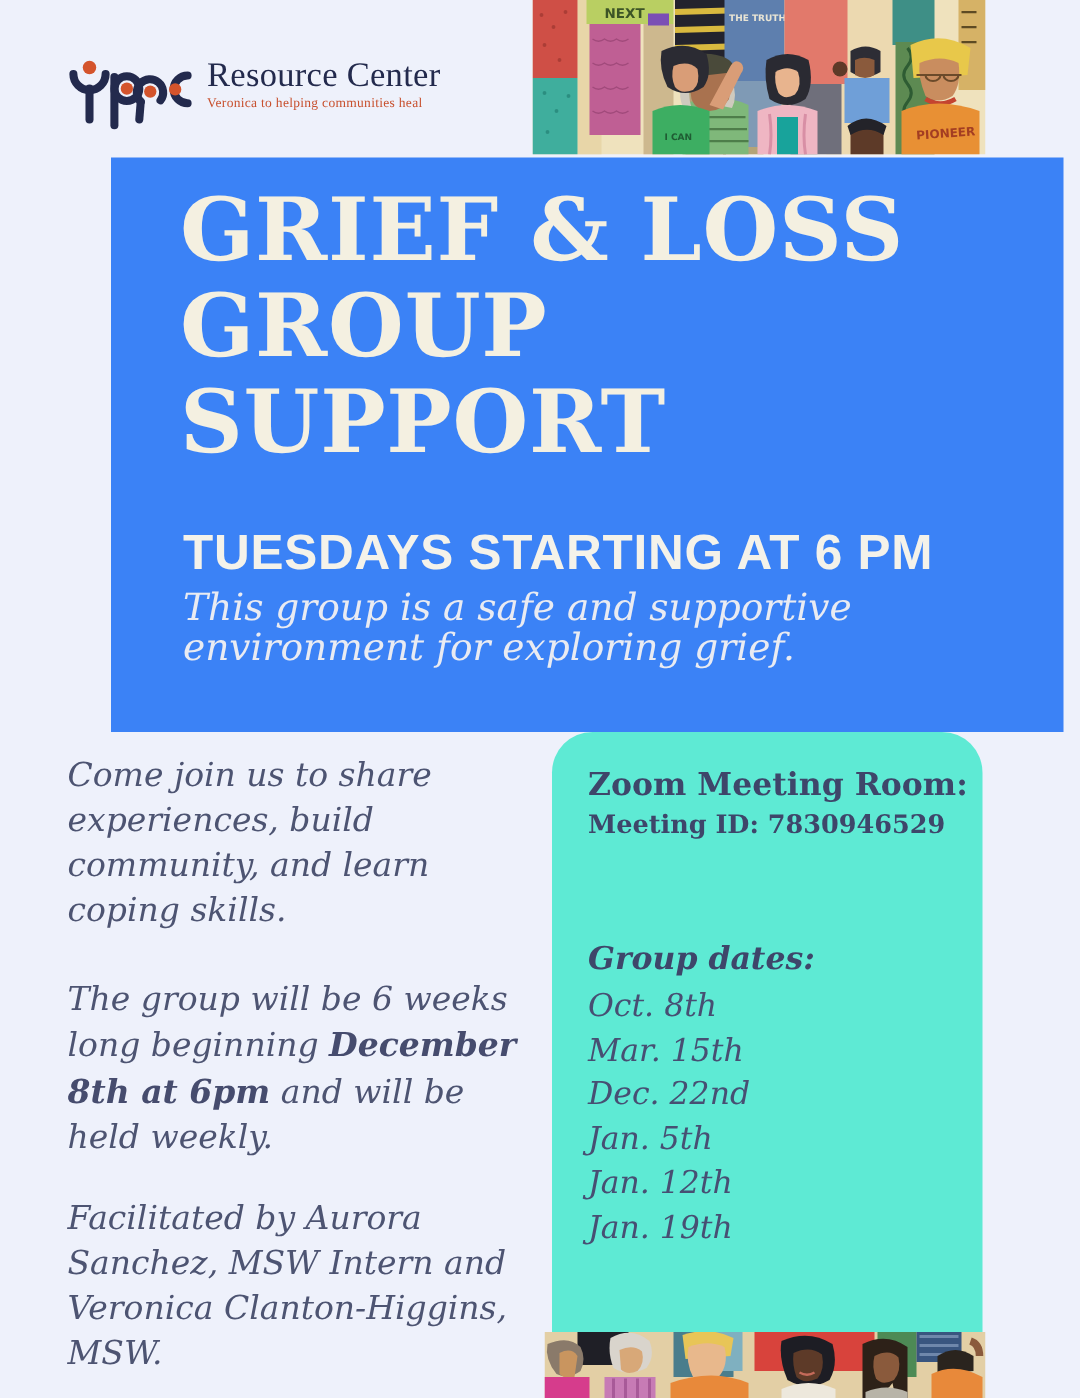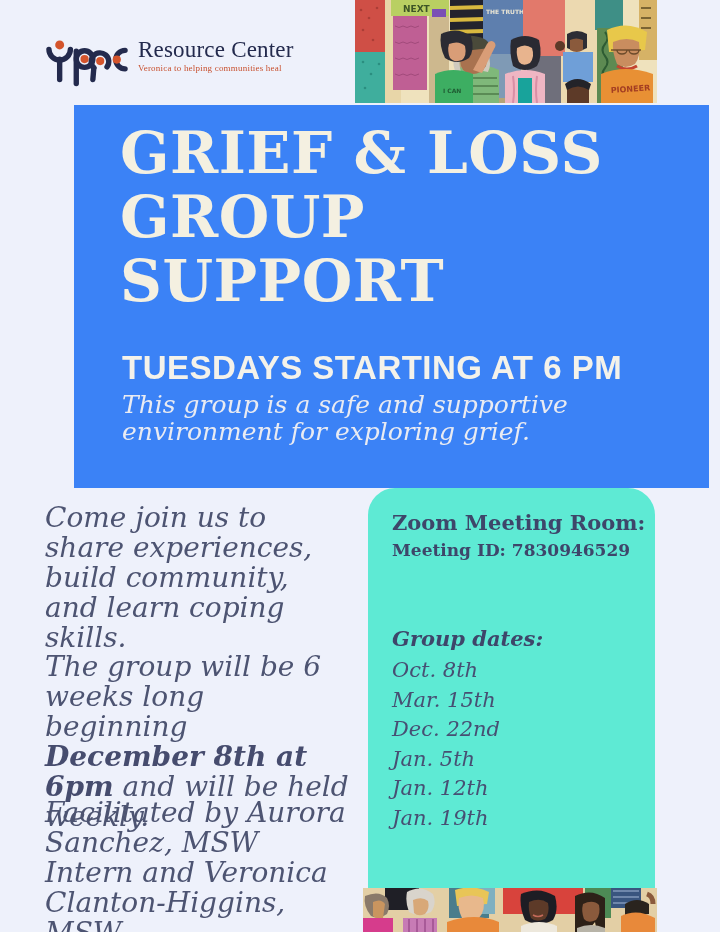--- a/index.html
+++ b/index.html
@@ -26,21 +26,21 @@
     font-family:"DejaVu Serif", serif; font-weight:700; font-size:58px; line-height:64px;
     color:#f4f0e1; letter-spacing:.5px;}
   .hero-subtitle{position:absolute; left:48px; top:244px;
     font-family:"Liberation Sans", sans-serif; font-weight:700; font-size:33px;
     letter-spacing:.5px; color:#f4f2ea;}
   .hero-desc{position:absolute; left:48px; top:286px; width:505px; margin:0;
     font-family:"DejaVu Serif", serif; font-style:italic; font-size:25px; line-height:27px;
     color:#e9ebf2;}
   
   .para{position:absolute; left:45px; width:305px; margin:0;
-    font-family:"DejaVu Serif", serif; font-style:italic; font-size:28px; line-height:30px;
+    font-family:"DejaVu Serif", serif; font-style:italic; font-size:22px; line-height:30px;
     color:#4d5472;}
   .para1{top:503px;}
   .para2{top:652px;}
   .para3{top:798px;}
   .para strong{font-weight:700; color:#464c6e;}
   
   .panel{position:absolute; left:368px; top:488px; width:287px; height:468px; background:#5eead4; color:#3e466a;border-radius:27px;}
   .zoom-heading{position:absolute; left:24px; top:22px;
     font-family:"DejaVu Serif", serif; font-weight:700; font-size:21px;}
   .meeting-id{position:absolute; left:24px; top:52px;

